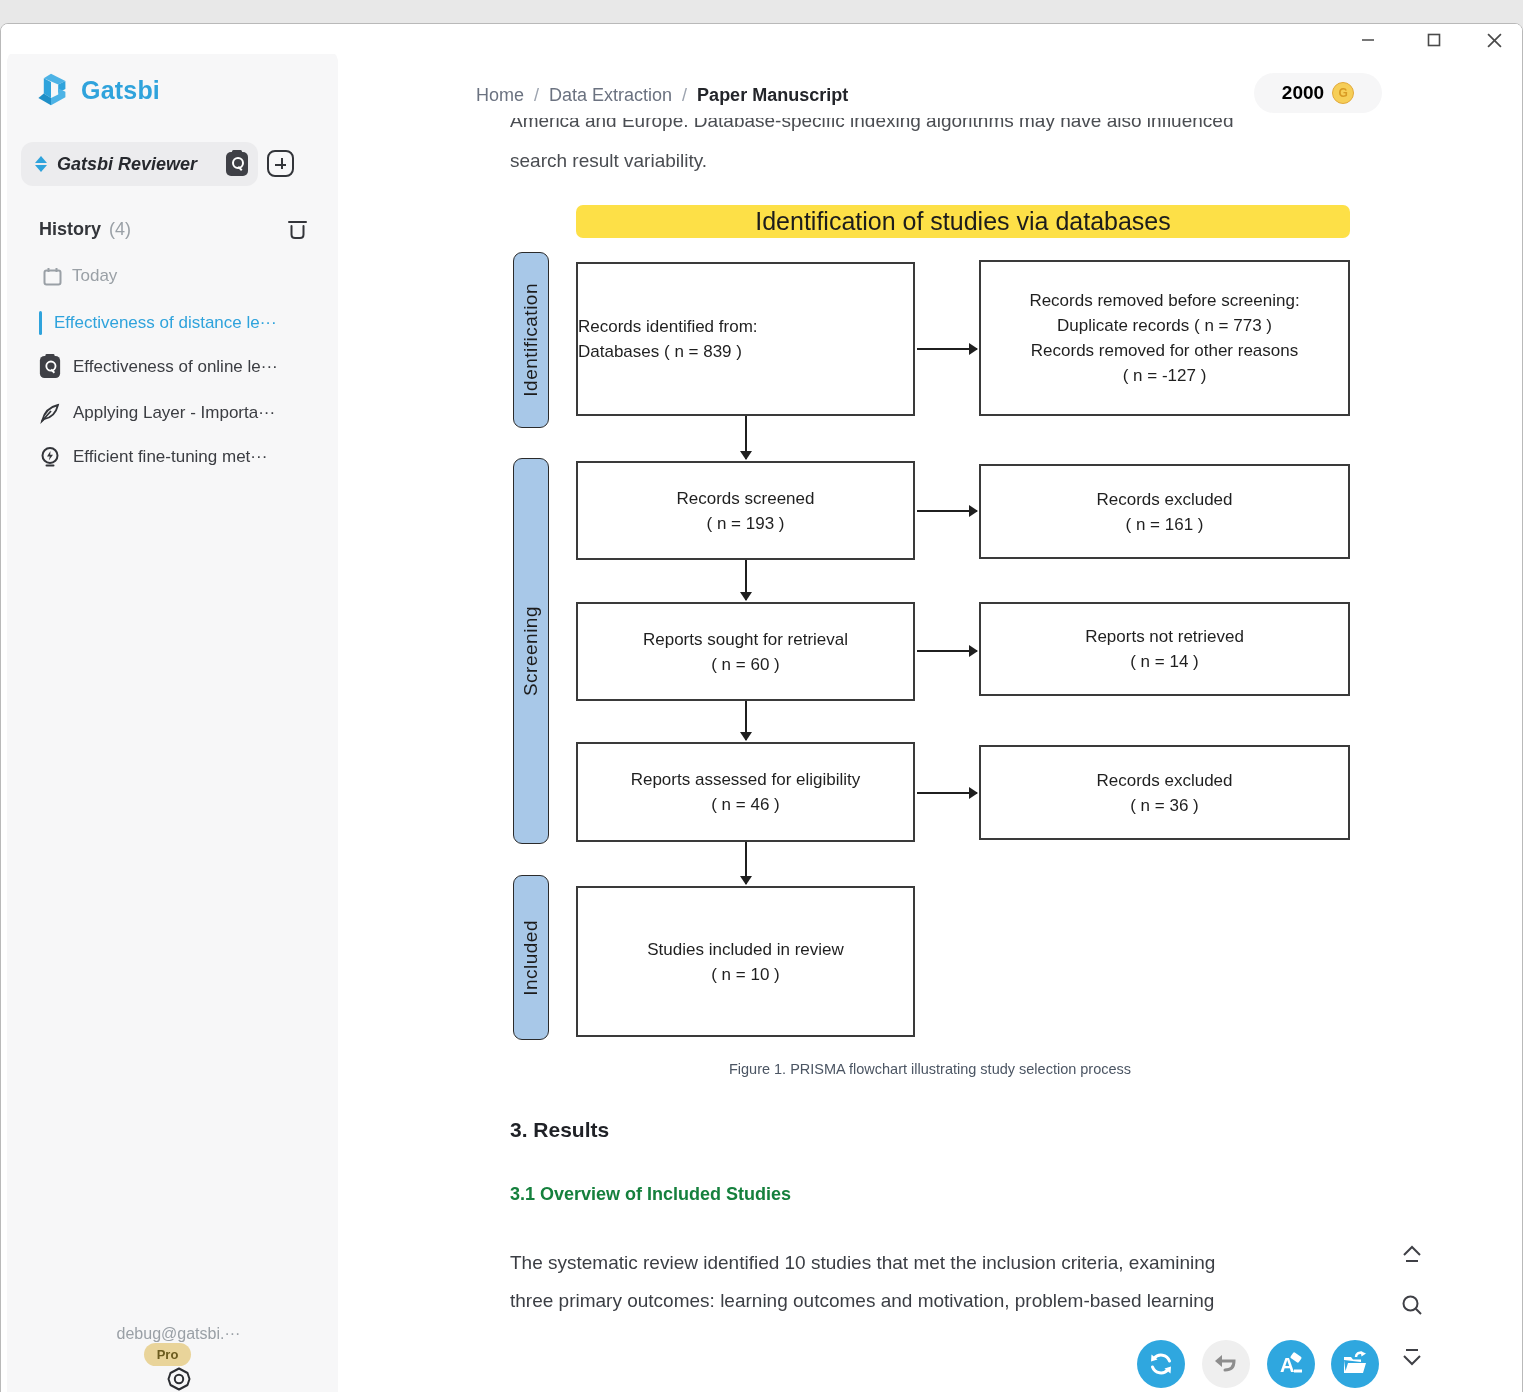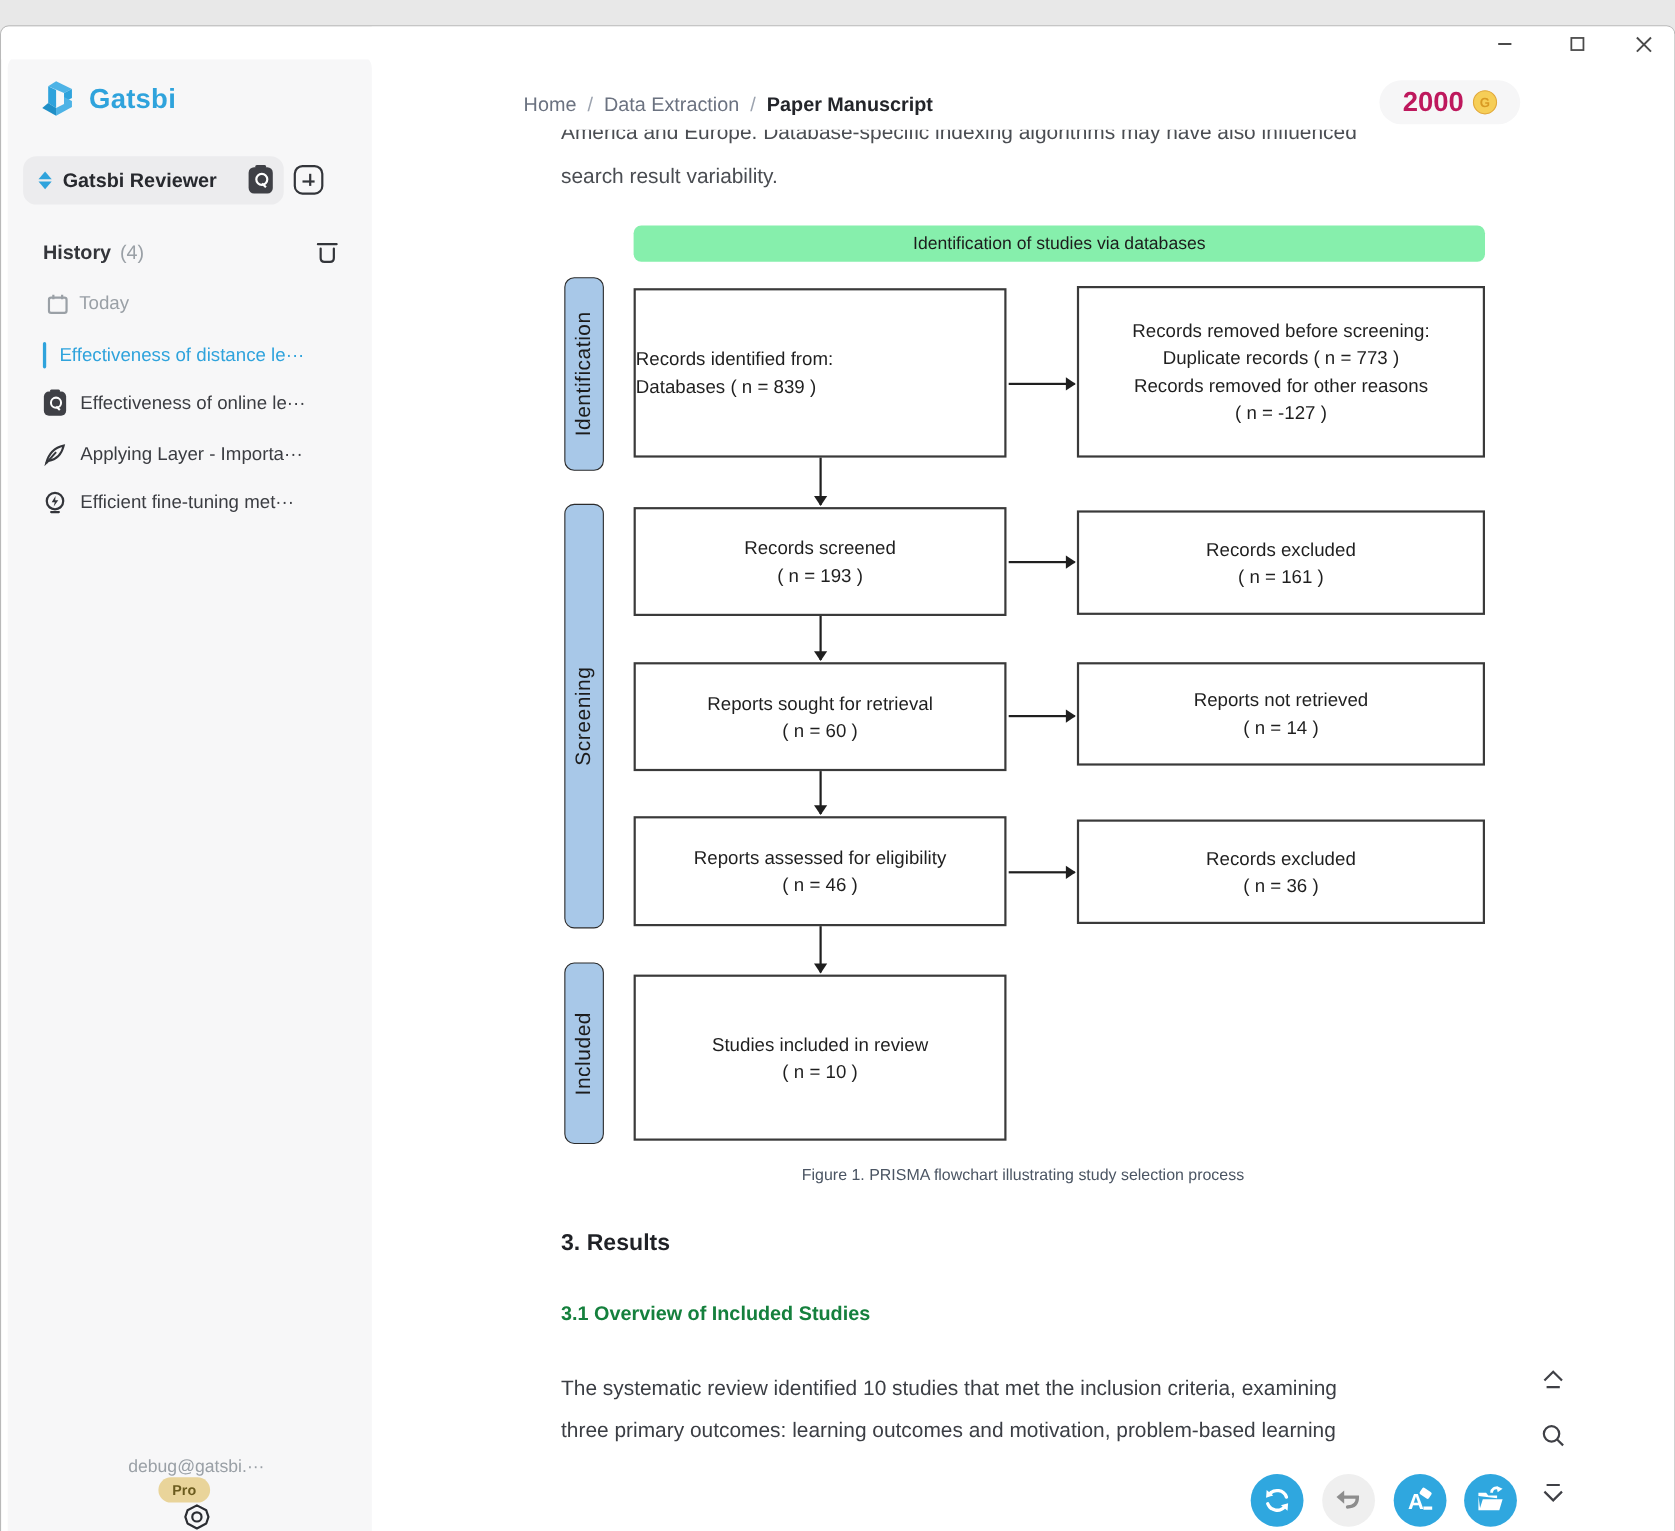--- a/index.html
+++ b/index.html
@@ -16,21 +16,21 @@
   
   .sidebar {
     position:absolute; left:6px; top:26px; width:331px; height:1360px;
     background:#f7f7f8; border-radius:12px 12px 0 0; z-index:30;
   }
   .logo-row { position:absolute; left:26px; top:22px; display:flex; align-items:center; gap:12px; }
   .logo-mark { width:36px; height:36px; }
   .logo-text { font-size:25px; font-weight:700; color:#2fa3dc; letter-spacing:.2px; }
   .ws-pill {
     position:absolute; left:14px; top:92px; width:237px; height:44px; background:#ececee;
-    border-radius:12px; display:flex; align-items:center; padding:0 10px 0 14px; cursor:pointer;
+    border-radius:12px; display:flex; align-items:center; padding:0 10px 0 14px; cursor:pointer;font-style:italic;
   }
   .sort-icon { display:inline-flex; flex-direction:column; gap:2px; margin-right:10px; }
   .sort-icon .tri-up { width:0; height:0; border-left:6px solid transparent; border-right:6px solid transparent; border-bottom:7px solid #2fa3dc; }
   .sort-icon .tri-dn { width:0; height:0; border-left:6px solid transparent; border-right:6px solid transparent; border-top:7px solid #2fa3dc; }
   .ws-label { font-size:18px; font-weight:700; color:#27292e; flex:1; }
   .clipb { width:22px; height:24px; background:#3f4046; border-radius:5px; position:relative; flex:none; }
   .clipb::before { content:""; position:absolute; left:6px; top:5px; width:8px; height:8px; border:2px solid #fff; border-radius:50%; }
   .clipb::after { content:""; position:absolute; left:13px; top:14px; width:2px; height:5px; background:#fff; transform:rotate(-45deg); }
   .clipb .tab { position:absolute; top:-2px; left:6px; width:10px; height:3px; background:#3f4046; border-radius:2px; }
   .plus-btn { position:absolute; left:260px; top:100px; width:27px; height:27px; border:2px solid #33353a; border-radius:8px; cursor:pointer; }
@@ -49,28 +49,28 @@
   .side-email { font-size:16px; color:#9aa0a6; flex:1; }
   .pro-badge { background:#e9d49a; color:#6b5b1e; font-size:13px; font-weight:700; border-radius:12px; padding:4px 13px; margin-right:22px; }
 
   
   .content { position:absolute; left:337px; top:0; width:1186px; height:1392px; background:#fff; }
   .crumb-row { position:absolute; top:55px; left:138px; right:0; height:32px; display:flex; align-items:center; font-size:18px; z-index:35; }
   .crumb { color:#6b7280; cursor:pointer; }
   .crumb-sep { color:#9ca3af; margin:0 10px; }
   .crumb-current { color:#23252a; font-weight:700; }
   .credits-pill { position:absolute; top:49px; left:916px; width:128px; height:40px; background:#f6f6f7; border-radius:20px; display:flex; align-items:center; justify-content:center; gap:8px; }
-  .credits-num { font-size:25px; font-weight:700; color:#be185d; }
+  .credits-num { font-size:19px; font-weight:700; color:#000000; }
   .coin { width:22px; height:22px; border-radius:50%; background:#f6ce57; border:1.5px solid #e2a93b; color:#d89a23; font-size:12px; font-weight:700; display:flex; align-items:center; justify-content:center; }
 
   .doc-viewport { position:absolute; left:0; top:94px; width:1186px; height:1292px; overflow:hidden; }
   .doc-line { position:absolute; white-space:nowrap; font-size:19px; color:#4a4d52; }
 
   
-  .banner { position:absolute; left:238px; top:87px; width:774px; height:33px; background:#86efac; border-radius:7px; display:flex; align-items:center; justify-content:center; font-size:16px; color:#1c1c1c; }
+  .banner { position:absolute; left:238px; top:87px; width:774px; height:33px; background:#fde047; border-radius:7px; display:flex; align-items:center; justify-content:center; font-size:25px; color:#1c1c1c; }
   .stage { position:absolute; left:175px; width:36px; background:#a8c8e8; border:1.5px solid #2b2b2b; border-radius:9px; display:flex; align-items:center; justify-content:center; }
   .stage span { writing-mode:vertical-rl; transform:rotate(180deg); font-size:19px; color:#1c1c1c; letter-spacing:.5px; }
   .fbox { position:absolute; border:2px solid #3a3a3a; background:#fff; display:flex; flex-direction:column; align-items:center; justify-content:center; font-size:17px; color:#1f1f1f; line-height:25px; text-align:center; }
   .fbox.left-align { align-items:flex-start; }
   .fbox.left-align .grp { text-align:left; }
   .arrow-h { position:absolute; height:2px; background:#1f1f1f; }
   .arrow-h::after { content:""; position:absolute; right:-1px; top:-5px; border-left:9px solid #1f1f1f; border-top:6px solid transparent; border-bottom:6px solid transparent; }
   .arrow-v { position:absolute; width:2px; background:#1f1f1f; }
   .arrow-v::after { content:""; position:absolute; bottom:-1px; left:-5px; border-top:9px solid #1f1f1f; border-left:6px solid transparent; border-right:6px solid transparent; }
 

